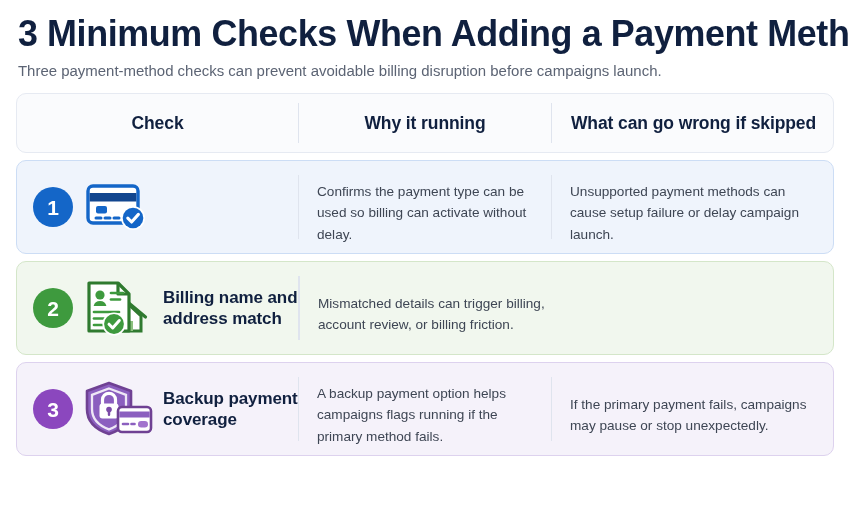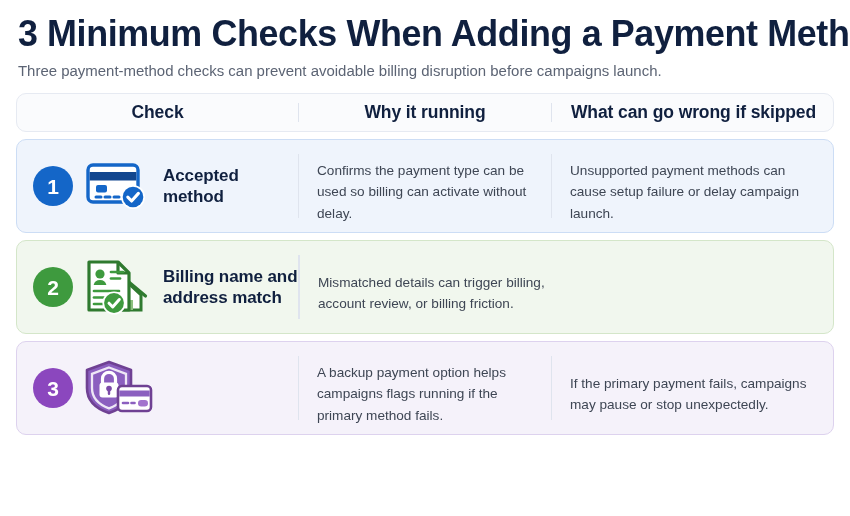--- a/index.html
+++ b/index.html
@@ -50,21 +50,21 @@
 
   
   .table {
     margin-top: 12px;
     width: 818px;
   }
 
   .head-row {
     display: flex;
     align-items: center;
-    height: 39px;
+    height: 60px;
     background: #fafbfd;
     border: 1px solid #e6eaf2;
     border-radius: 10px;
     box-sizing: border-box;
   }
   .head-cell {
     font-size: 17.5px;
     font-weight: 700;
     color: #10203f;
     text-align: center;
@@ -174,21 +174,20 @@
               <line x1="11" y1="37" x2="16" y2="37"></line>
               <line x1="20" y1="37" x2="25" y2="37"></line>
               <line x1="29" y1="37" x2="34" y2="37"></line>
               <line x1="38" y1="37" x2="43" y2="37"></line>
             </g>
             <circle cx="48" cy="37" r="12" fill="#ffffff"></circle>
             <circle cx="48" cy="37" r="10.3" fill="#1466c8"></circle>
             <path d="M42.8 37.2 L46.6 41 L53.4 33.4" fill="none" stroke="#ffffff" stroke-width="3.1" stroke-linecap="round" stroke-linejoin="round"></path>
           </svg>
         </div>
-        <div class="check-label">Accepted method</div>
       </div>
       <div class="vdiv tall"></div>
       <div class="body-cell col-2">
         <span>Confirms the payment type can be used so billing can activate without delay.</span>
       </div>
       <div class="vdiv tall"></div>
       <div class="body-cell col-3">
         <span>Unsupported payment methods can cause setup failure or delay campaign launch.</span>
       </div>
     </div>
@@ -240,20 +239,21 @@
             <rect x="25.8" y="30.5" width="2.4" height="5.4" rx="1.2" fill="#7b4aa8"></rect>
             <rect x="36" y="27" width="33" height="25" rx="4" fill="#ffffff" stroke="#6f4193" stroke-width="2.6"></rect>
             <rect x="37.3" y="31.5" width="30.4" height="6" fill="#8b5fbf"></rect>
             <g stroke="#8b5fbf" stroke-width="2.6" stroke-linecap="round">
               <line x1="41" y1="44" x2="46" y2="44"></line>
               <line x1="49.5" y1="44" x2="52.5" y2="44"></line>
             </g>
             <rect x="56" y="41" width="10" height="6.5" rx="3.2" fill="#a273cd"></rect>
           </svg>
         </div>
+        <div class="check-label">Backup payment coverage</div>
       </div>
       <div class="vdiv tall"></div>
       <div class="body-cell col-2">
         <span>A backup payment option helps campaigns flags running if the primary method fails.</span>
       </div>
       <div class="vdiv tall"></div>
       <div class="body-cell col-3">
         <span>If the primary payment fails, campaigns may pause or stop unexpectedly.</span>
       </div>
     </div>

